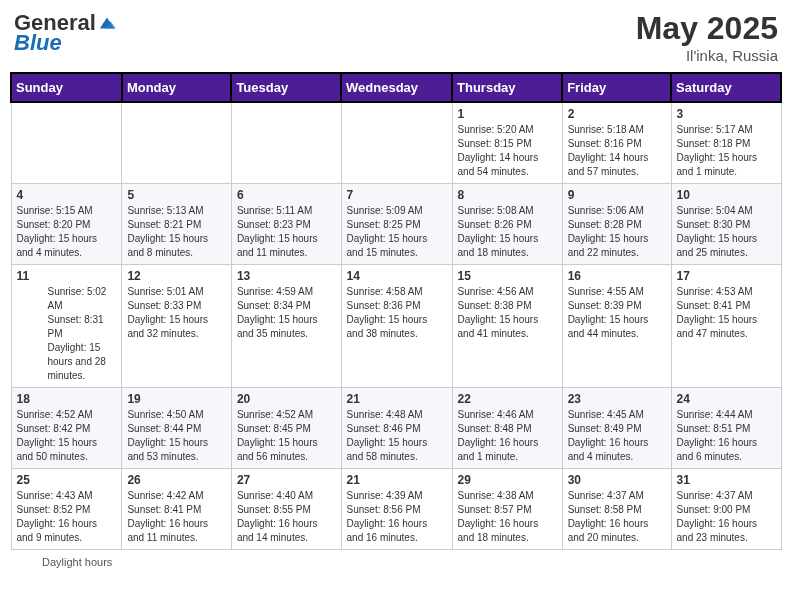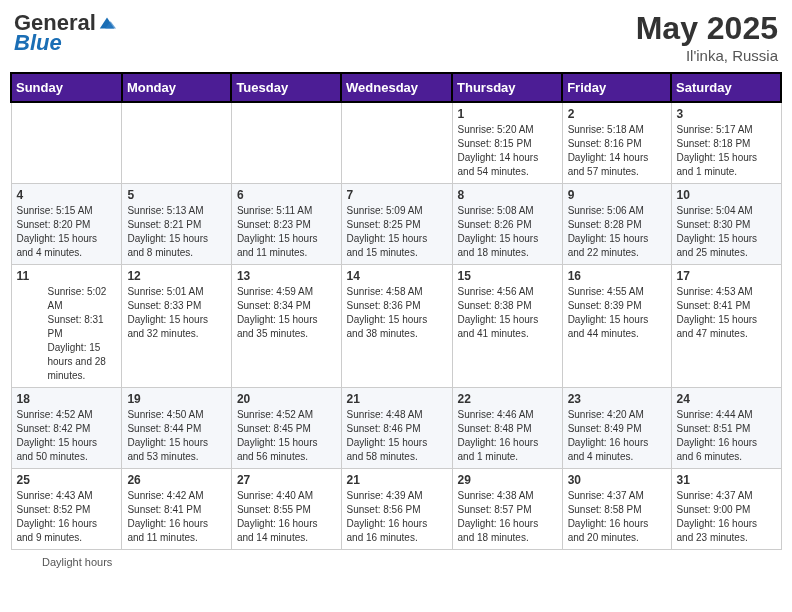--- a/index.html
+++ b/index.html
@@ -274,21 +274,21 @@
 Daylight: 15 hours and 58 minutes.</div>
         </td>
         <td>
           <span class="day-num">22</span>
           <div class="day-info" style="white-space: pre-line;">Sunrise: 4:46 AM
 Sunset: 8:48 PM
 Daylight: 16 hours and 1 minute.</div>
         </td>
         <td>
           <span class="day-num">23</span>
-          <div class="day-info" style="white-space: pre-line;">Sunrise: 4:20 AM
+          <div class="day-info" style="white-space: pre-line;">Sunrise: 4:45 AM
 Sunset: 8:49 PM
 Daylight: 16 hours and 4 minutes.</div>
         </td>
         <td>
           <span class="day-num">24</span>
           <div class="day-info" style="white-space: pre-line;">Sunrise: 4:44 AM
 Sunset: 8:51 PM
 Daylight: 16 hours and 6 minutes.</div>
         </td>
       </tr>

